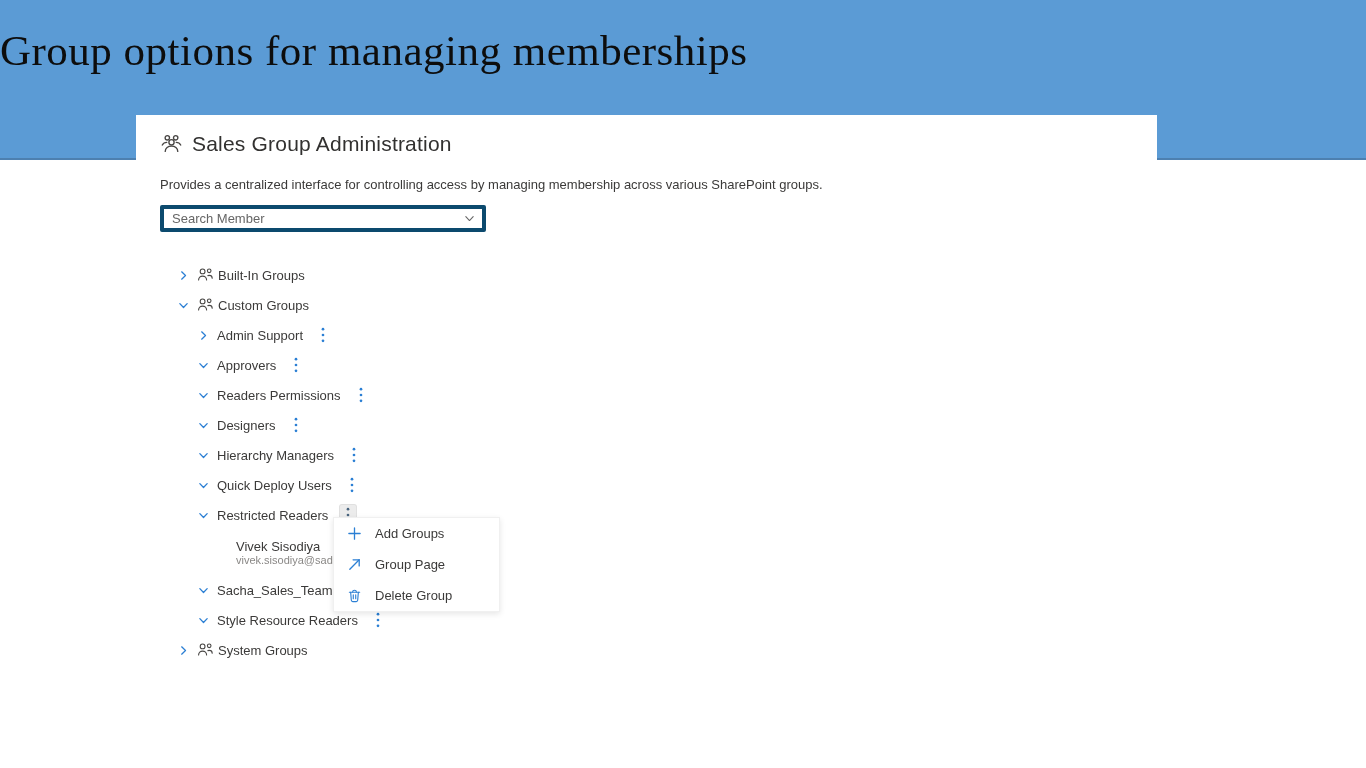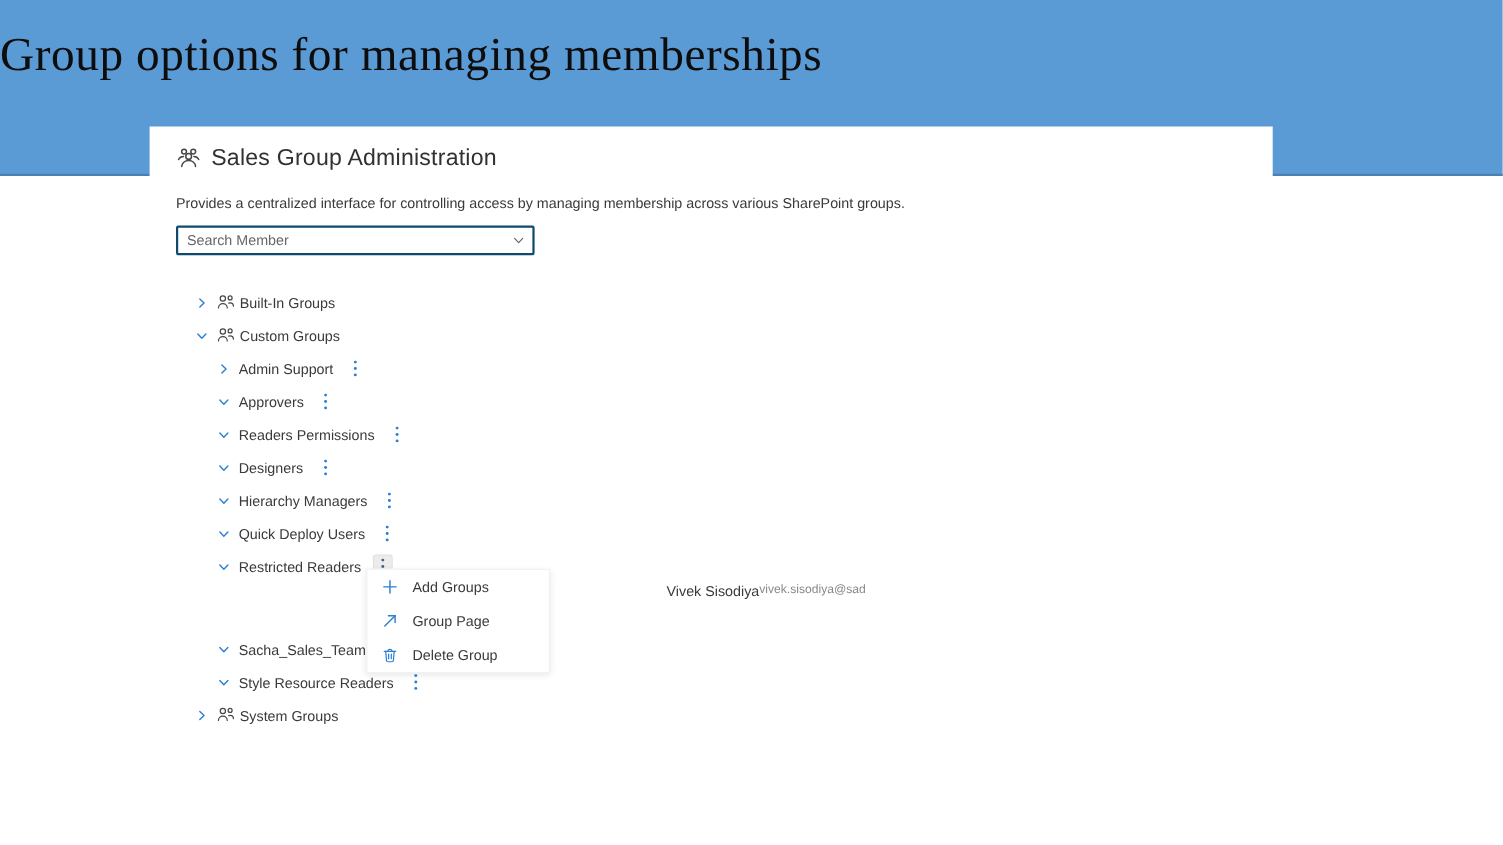--- a/index.html
+++ b/index.html
@@ -15,41 +15,41 @@
 
   
   .card { position:absolute; left:136px; top:115px; width:1021px; min-height:610px;
           background:#ffffff; z-index:2; padding:17px 0 0 24px; }
   .card-header { display:flex; align-items:center; gap:9px; }
   .card-header .hdr-icon { display:flex; color:#484644; }
   .card-title { font-size:21px; font-weight:400; color:#323130; letter-spacing:.2px; }
   .card-desc { margin-top:21px; font-size:13px; color:#3b3a39; }
 
   
-  .search-box { margin-top:13px; width:326px; height:27px; border:2px solid #0c4a6e;
+  .search-box { margin-top:13px; width:326px; height:27px; border:4px solid #0c4a6e;
                 border-radius:2px; display:flex; align-items:center; background:#fff; }
   .search-box input { flex:1; border:none; outline:none; font-size:13px; color:#3b3a39;
                       padding:0 8px; font-family:inherit; background:transparent; }
   .search-box input::placeholder { color:#666; opacity:1; }
   .search-chev { width:26px; display:flex; justify-content:center; color:#666; cursor:pointer; }
 
   
   .tree { margin-top:28px; margin-left:18px; }
   .tree-row { display:flex; align-items:center; height:30px; gap:8px; cursor:pointer; }
   .tree-row.lvl1 { padding-left:20px; }
   .chev { width:11px; height:11px; display:flex; align-items:center; }
   .gicon { display:flex; color:#484644; margin-right:-3px; }
   .tree-lbl { font-size:13px; color:#3b3a39; white-space:nowrap; }
   .kebab { width:16px; height:20px; display:flex; align-items:center; justify-content:center;
            margin-left:4px; border-radius:2px; }
   .kebab svg { display:block; }
   .kebab.active { background:#ececec; box-shadow:0 0 0 1px #e0e0e0; }
   .kebab.active circle { fill:#4a657f; }
 
-  .member-row { padding-left:58px; height:45px; display:flex; flex-direction:row;
+  .member-row { padding-left:58px; height:45px; display:flex; flex-direction:column;
                 justify-content:center; }
   .member-name { font-size:13px; color:#3b3a39; line-height:15px; }
   .member-email { font-size:11px; color:#8a8886; line-height:13px; white-space:nowrap; }
 
   
   .ctx-menu { position:absolute; left:333px; top:517px; width:167px; background:#ffffff;
               z-index:10; border:1px solid #f0f0f0;
               box-shadow:0 2px 6px rgba(0,0,0,0.10); }
   .ctx-item { height:31px; display:flex; align-items:center; gap:12px; padding-left:13px;
               cursor:pointer; }

